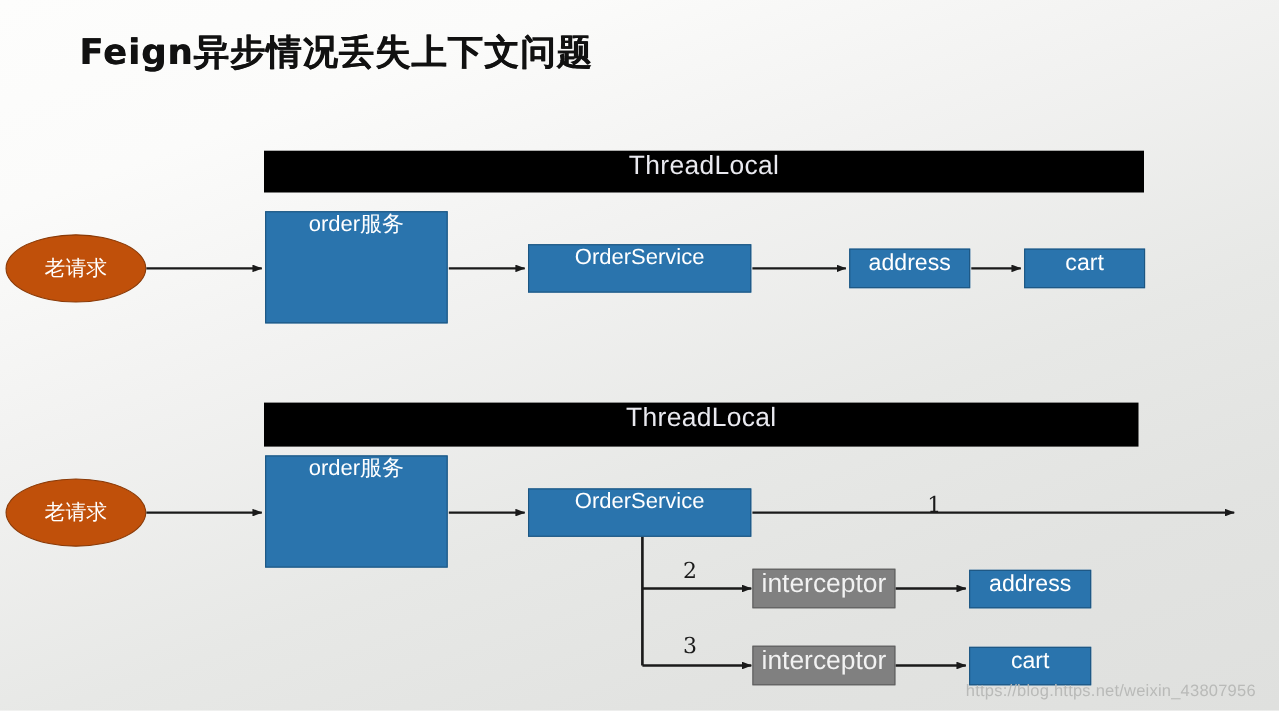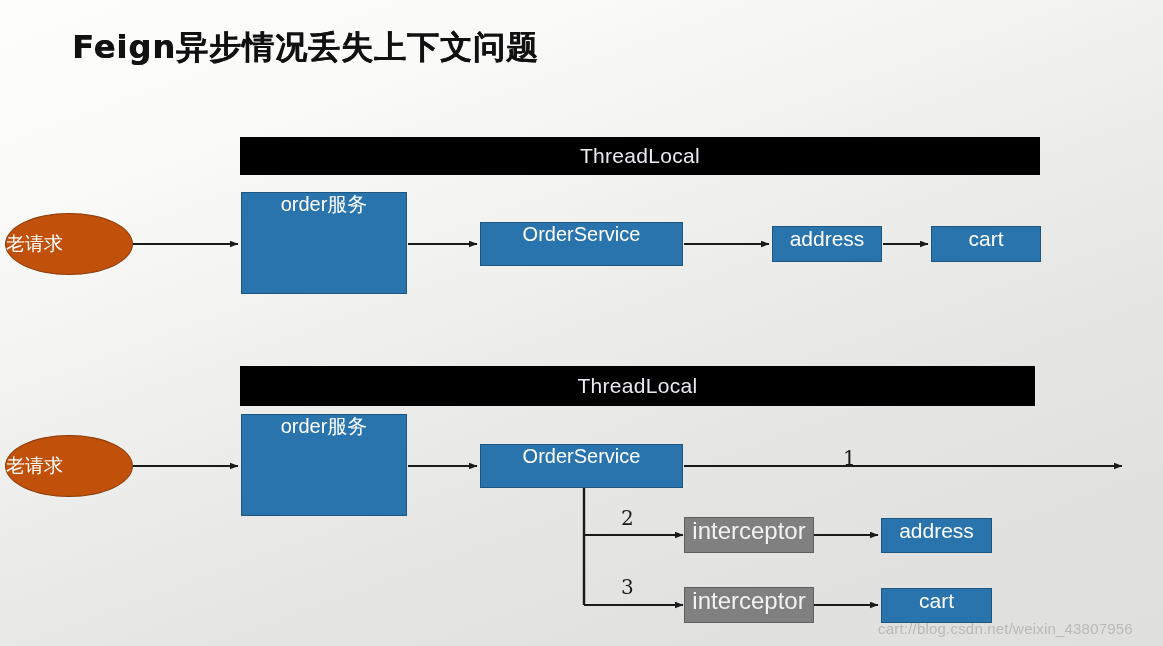--- a/index.html
+++ b/index.html
@@ -33,23 +33,22 @@
     font-family: "DejaVu Sans", "Liberation Sans", sans-serif;
     text-shadow: 0.6px 0 0 #111111;
   }
 
   
   .tl-bar {
     position: absolute;
     background: #000000;
     color: #e9e9ef;
     display: flex;
-    align-items: center;
     justify-content: center;
-    font-size: 21px;
+    font-size: 24px;
     letter-spacing: 0.3px;
   }
 
   .box {
     position: absolute;
     box-sizing: border-box;
     display: flex;
     align-items: flex-start;
     justify-content: center;
     color: #ffffff;
@@ -70,21 +69,21 @@
   }
 
   .ellipse {
     position: absolute;
     box-sizing: border-box;
     background: #c0500a;
     border: 1.5px solid #8a3a07;
     border-radius: 50%;
     display: flex;
     align-items: center;
-    justify-content: flex-start;
+    justify-content: center;
     color: #ffffff;
     font-size: 19px;
     font-family: "DejaVu Sans", "Liberation Sans", sans-serif;
   }
 
   
   #wires {
     position: absolute;
     left: 0; top: 0;
     width: 1163px;
@@ -196,15 +195,15 @@
   </div>
 
   <div class="box box-blue small" style="left:881px; top:518px; width:111px; height:35px;">
     <span>address</span>
   </div>
 
   <div class="box box-blue small" style="left:881px; top:588px; width:111px; height:35px;">
     <span>cart</span>
   </div>
 
-  <div id="watermark">cart://blog.csdn.net/weixin_43807956</div>
+  <div id="watermark">https://blog.https.net/weixin_43807956</div>
 
 </div>
 
 </body></html>

